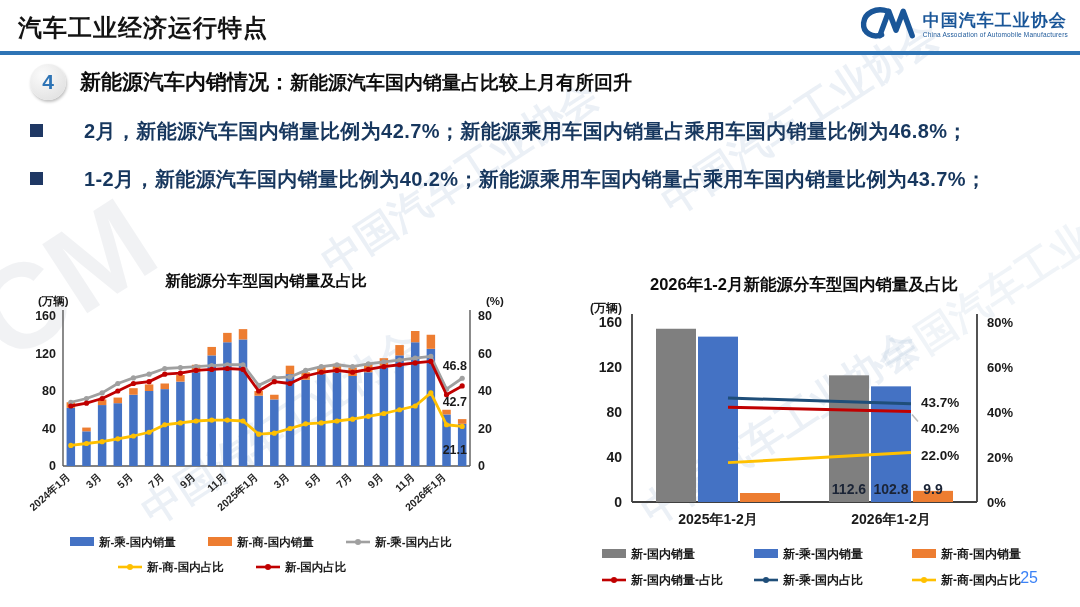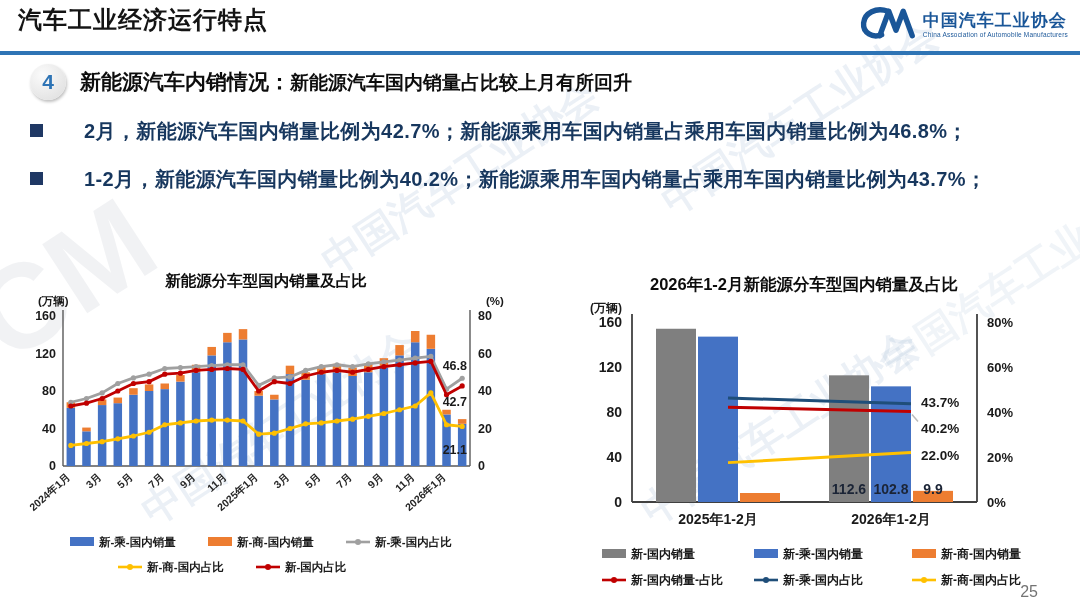--- a/index.html
+++ b/index.html
@@ -8,21 +8,21 @@
   
   .wm{position:absolute;color:rgba(60,110,170,0.10);font-weight:bold;white-space:nowrap;
       transform:rotate(-33deg);pointer-events:none;user-select:none;}
   .wm1{font-size:40px;left:300px;top:150px;}
   .wm2{font-size:40px;left:640px;top:90px;}
   .wm3{font-size:40px;left:120px;top:400px;}
   .wm4{font-size:40px;left:620px;top:400px;}
   .wm5{font-size:40px;left:860px;top:250px;color:rgba(60,110,170,0.08);}
   .wm6{font-size:120px;left:-30px;top:210px;color:rgba(120,130,145,0.10);}
   
-  .hdr-title{position:absolute;left:18px;top:4px;font-size:24px;font-weight:bold;color:#141414;letter-spacing:1px;}
+  .hdr-title{position:absolute;left:18px;top:12px;font-size:24px;font-weight:bold;color:#141414;letter-spacing:1px;}
   .hdr-rule{position:absolute;left:0;top:51px;width:1080px;height:4px;background:#2e74b5;}
   .logo{position:absolute;right:12px;top:5px;display:flex;align-items:center;gap:7px;}
   .logo-txt{display:flex;flex-direction:column;line-height:1.1;}
   .logo-cn{font-size:17px;font-weight:bold;color:#1a5698;letter-spacing:1px;}
   .logo-en{font-size:6.5px;color:#1a5698;letter-spacing:0.2px;}
   
   .sec{position:absolute;left:30px;top:64px;display:flex;align-items:center;gap:14px;}
   .sec-circle{width:36px;height:36px;border-radius:50%;background:radial-gradient(circle at 35% 30%,#fbfbfb,#dcdcdc);
               box-shadow:1px 2px 3px rgba(0,0,0,0.25);display:flex;align-items:center;justify-content:center;
               font-size:21px;font-weight:bold;color:#2e74b5;}
@@ -31,21 +31,21 @@
   
   .bullets{position:absolute;left:30px;top:116px;width:1020px;}
   .bullet{display:flex;margin-bottom:17px;gap:31px;}
   .bullet .sq{flex:0 0 13px;width:13px;height:13px;background:#1f3864;margin:8px 10px 0 0;}
   .bullet .txt{font-size:20px;font-weight:600;color:#17375e;line-height:1.55;letter-spacing:0.4px;}
   
   .charts{position:absolute;left:0;top:270px;width:1080px;display:flex;}
   .chart-left{width:520px;margin-left:8px;text-align:right;}
   .chart-right{width:540px;margin-left:4px;}
   svg text{font-family:"Liberation Sans","DejaVu Sans",sans-serif;}
-  .pagenum{position:absolute;right:42px;bottom:6px;font-size:16px;color:#737373;text-align:right;}
+  .pagenum{position:absolute;right:42px;bottom:20px;font-size:16px;color:#3b82f6;text-align:right;}
 </style>
 </head>
 <body>
 
 <div class="slide">
 
   <div class="wm wm1">中国汽车工业协会</div>
   <div class="wm wm2">中国汽车工业协会</div>
   <div class="wm wm3">中国汽车工业协会</div>
   <div class="wm wm4">中国汽车工业协会</div>

